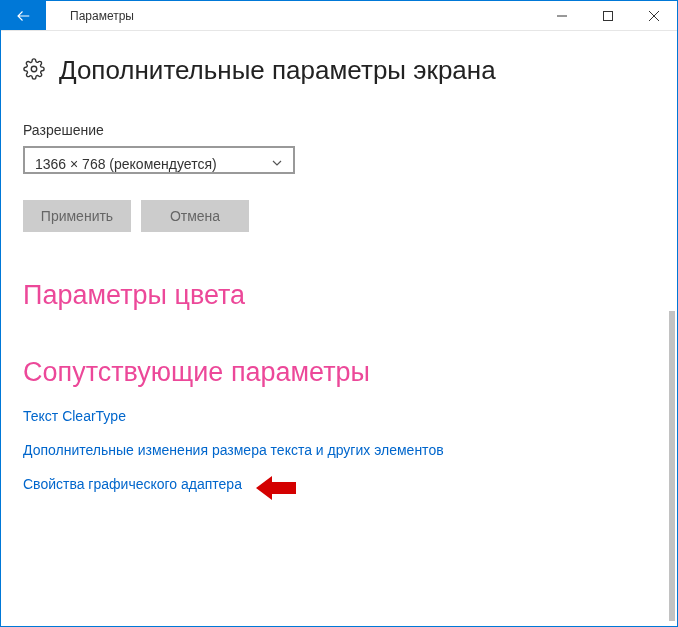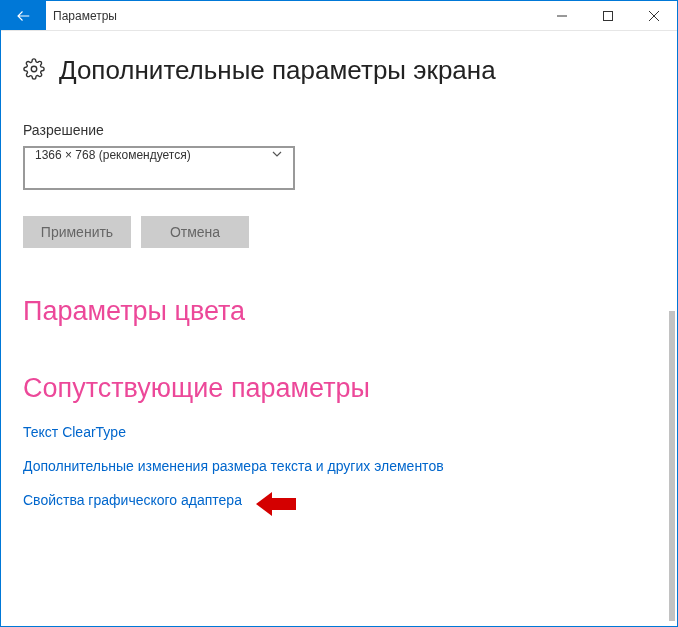--- a/index.html
+++ b/index.html
@@ -28,21 +28,21 @@
       display: flex;
       align-items: center;
       justify-content: center;
       color: #fff;
       cursor: pointer;
     }
     .title-text {
       flex: 1;
       display: flex;
       align-items: center;
-      padding-left: 7px;
+      padding-left: 24px;
       font-size: 12px;
       color: #333;
     }
     .win-controls {
       display: flex;
     }
     .win-btn {
       width: 46px;
       display: flex;
       align-items: center;
@@ -87,27 +87,27 @@
       font-weight: 300;
       color: #222;
     }
     .field-label {
       font-size: 14px;
       color: #333;
       margin-bottom: 8px;
     }
     .dropdown {
       width: 272px;
-      height: 44px;
+      height: 28px;
       border: 2px solid #999;
       display: flex;
-      align-items: flex-start;
+      align-items: flex-end;
       justify-content: space-between;
       padding: 0 10px;
-      font-size: 12px;
+      font-size: 14px;
       color: #333;
       cursor: pointer;
       margin-bottom: 26px;
     }
     .dropdown .chev {
       color: #555;
     }
     .btn-row {
       display: flex;
       gap: 10px;

